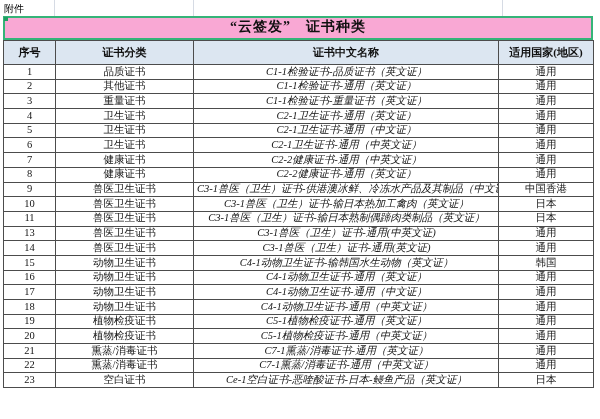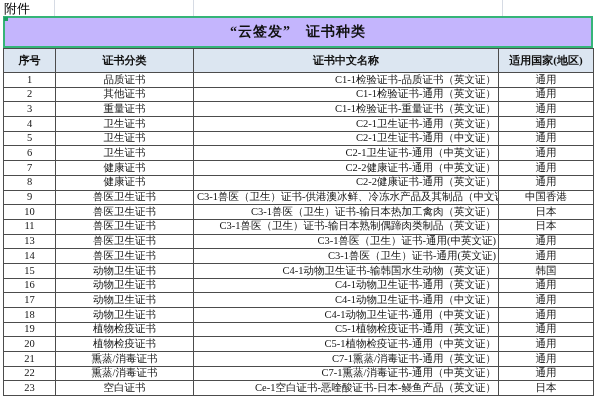--- a/index.html
+++ b/index.html
@@ -13,40 +13,40 @@
   *{box-sizing:border-box;margin:0;padding:0;}
   html,body{width:600px;height:419px;background:#ffffff;overflow:hidden;}
   body{
     position:relative;
     font-family:"Liberation Serif","DejaVu Serif",serif;
     color:var(--ink);
   }
   
   .attachment{
     position:absolute;left:4px;top:1px;
-    font-size:13px;line-height:15px;color:#000;
+    font-size:10px;line-height:15px;color:#000;
   }
   .top-gridline{
     position:absolute;top:0;width:1px;height:16px;
     background:var(--light-grid);
   }
   .gl-1{left:54px;}
   .gl-2{left:193px;}
   .gl-3{left:502px;}
 
   
   .table-wrap{
     position:absolute;left:3px;top:16px;width:590px;
   }
   .title-row{
     position:relative;
-    height:32px;
-    background:#c4b5fd;
+    height:24px;
+    background:#f9a8d4;
     border:2px solid var(--selection);
-    display:flex;align-items:center;justify-content:center;
+    display:flex;justify-content:center;
     font-size:14px;font-weight:700;letter-spacing:1px;
   }
   .title-row .handle{
     position:absolute;left:-1px;top:-1px;width:4px;height:4px;
     background:var(--selection-dark);
   }
   table{
     border-collapse:collapse;table-layout:fixed;width:590px;
   }
   col.c-no{width:52px;}
@@ -57,21 +57,21 @@
     border:1px solid var(--grid);
     overflow:hidden;white-space:nowrap;
     font-size:10.5px;line-height:1;
     padding:0 2px;
   }
   thead th{
     height:24px;background:var(--header-bg);
     font-weight:700;font-size:11px;text-align:center;
   }
   tbody td{height:14.7px;text-align:center;color:#141414;}
-  tbody td.cell-name{text-align:right;padding-left:3px;}
+  tbody td.cell-name{text-align:center;padding-left:3px;font-style:italic;}
 </style>
 </head>
 <body>
 
 <div class="attachment">附件</div>
 
 <div class="top-gridline gl-1"></div>
 <div class="top-gridline gl-2"></div>
 <div class="top-gridline gl-3"></div>
 

